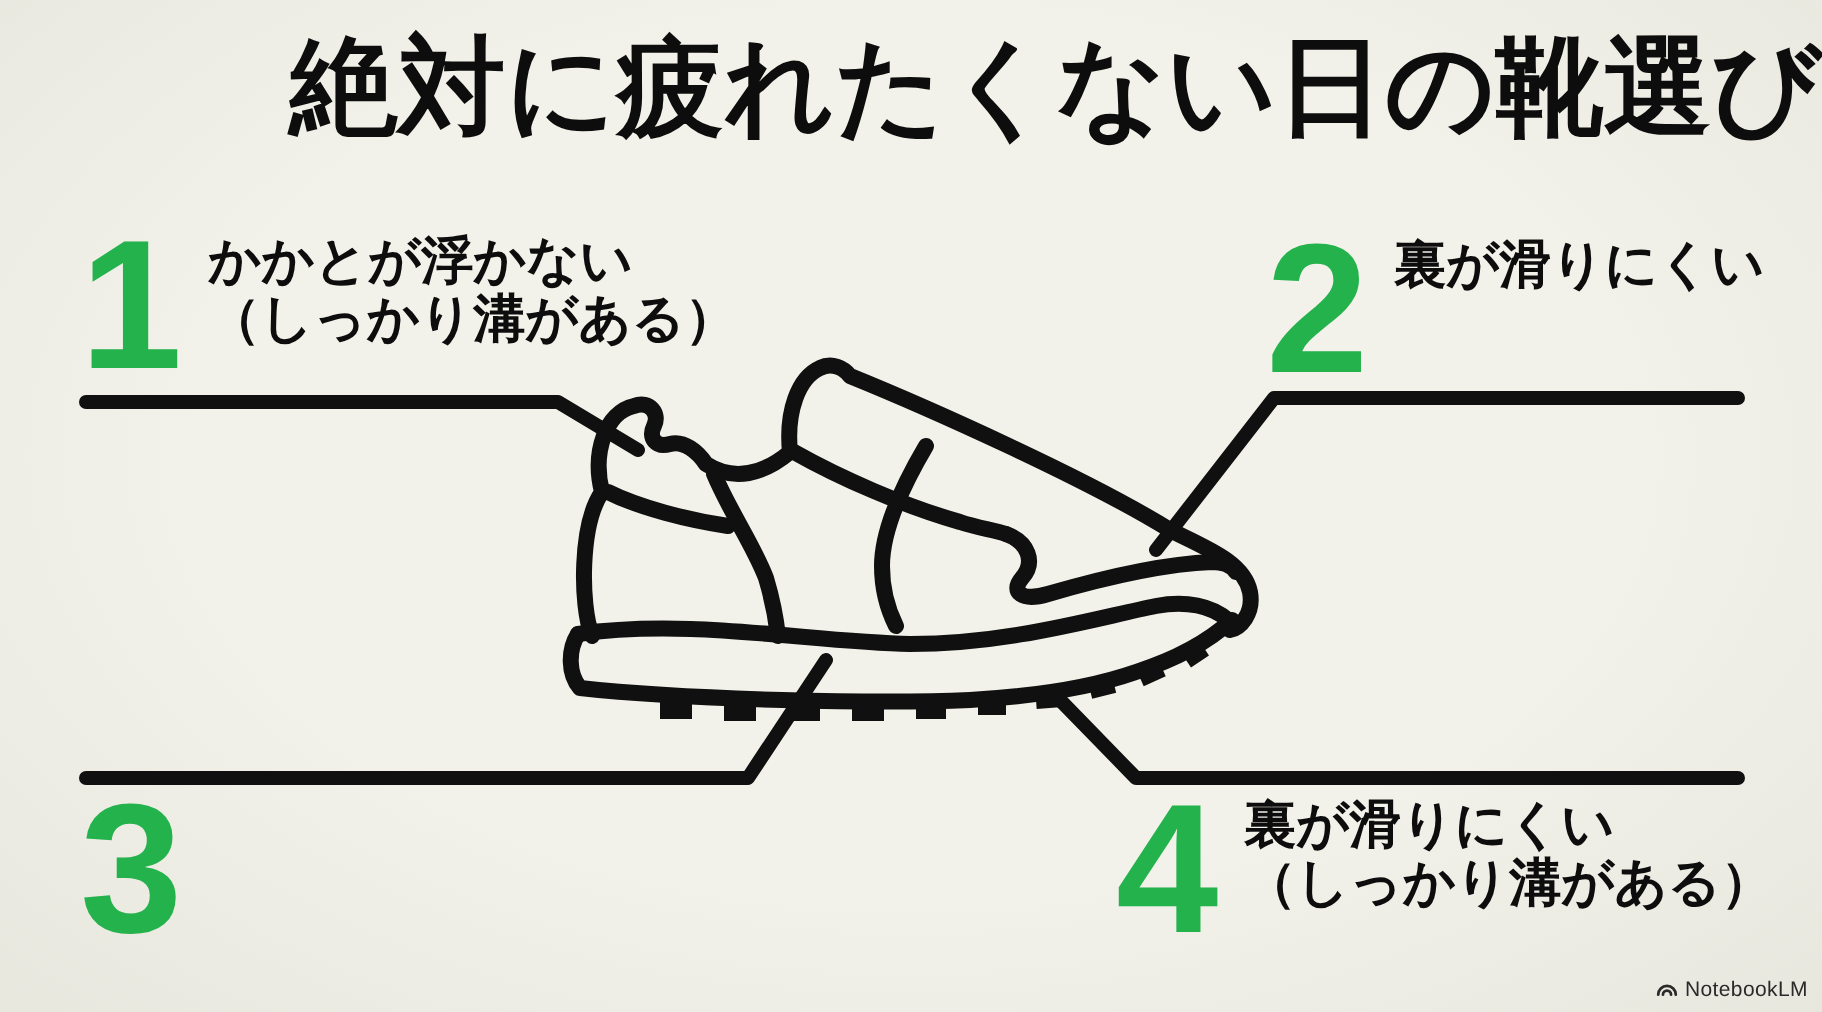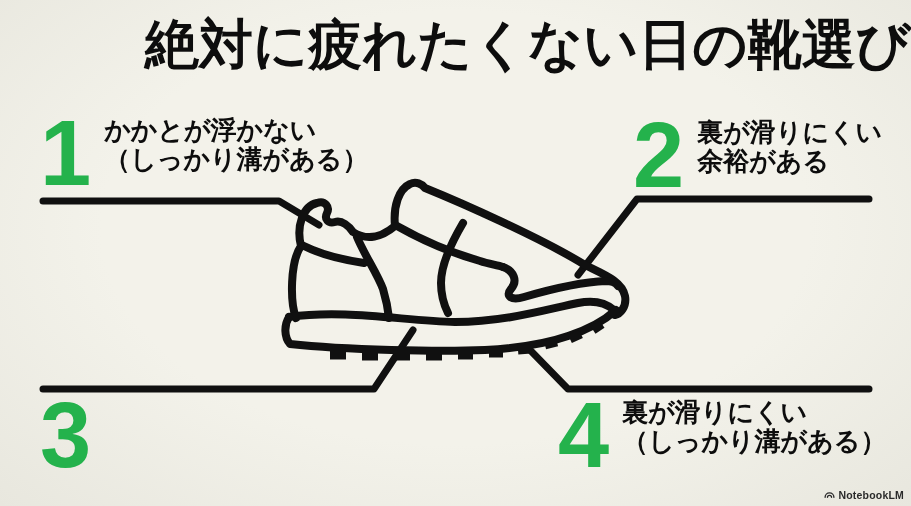--- a/index.html
+++ b/index.html
@@ -25,21 +25,21 @@
     white-space:nowrap;
   }
   .p1{left:40px;top:110px;}
   .p2{left:633px;top:112px;}
   .p3{left:40px;top:392px;}
   .p4{left:558px;top:392px;}
   .footer{
     position:absolute;right:7px;bottom:5px;
     display:flex;align-items:center;gap:3px;color:#2a2a2a;
   }
-  .brand{font-size:10.5px;font-weight:bold;letter-spacing:0.2px;}
+  .brand{font-size:10.5px;font-weight:normal;letter-spacing:0.2px;}
 </style>
 </head>
 <body>
 
 <div class="canvas">
 
   <h1 class="title">絶対に疲れたくない日の靴選び</h1>
 
   <svg class="art" width="911" height="506" viewBox="0 0 911 506">
     <g stroke="#101010" fill="none" stroke-linecap="round" stroke-linejoin="round">
@@ -106,21 +106,20 @@
     <div class="ptext">
       <div class="pline">かかとが浮かない</div>
       <div class="pline">（しっかり溝がある）</div>
     </div>
   </div>
 
   <div class="point p2">
     <div class="num">2</div>
     <div class="ptext">
       <div class="pline">裏が滑りにくい</div>
-      <div class="pline">余裕がある</div>
     </div>
   </div>
 
   <div class="point p3">
     <div class="num">3</div>
   </div>
 
   <div class="point p4">
     <div class="num">4</div>
     <div class="ptext">

